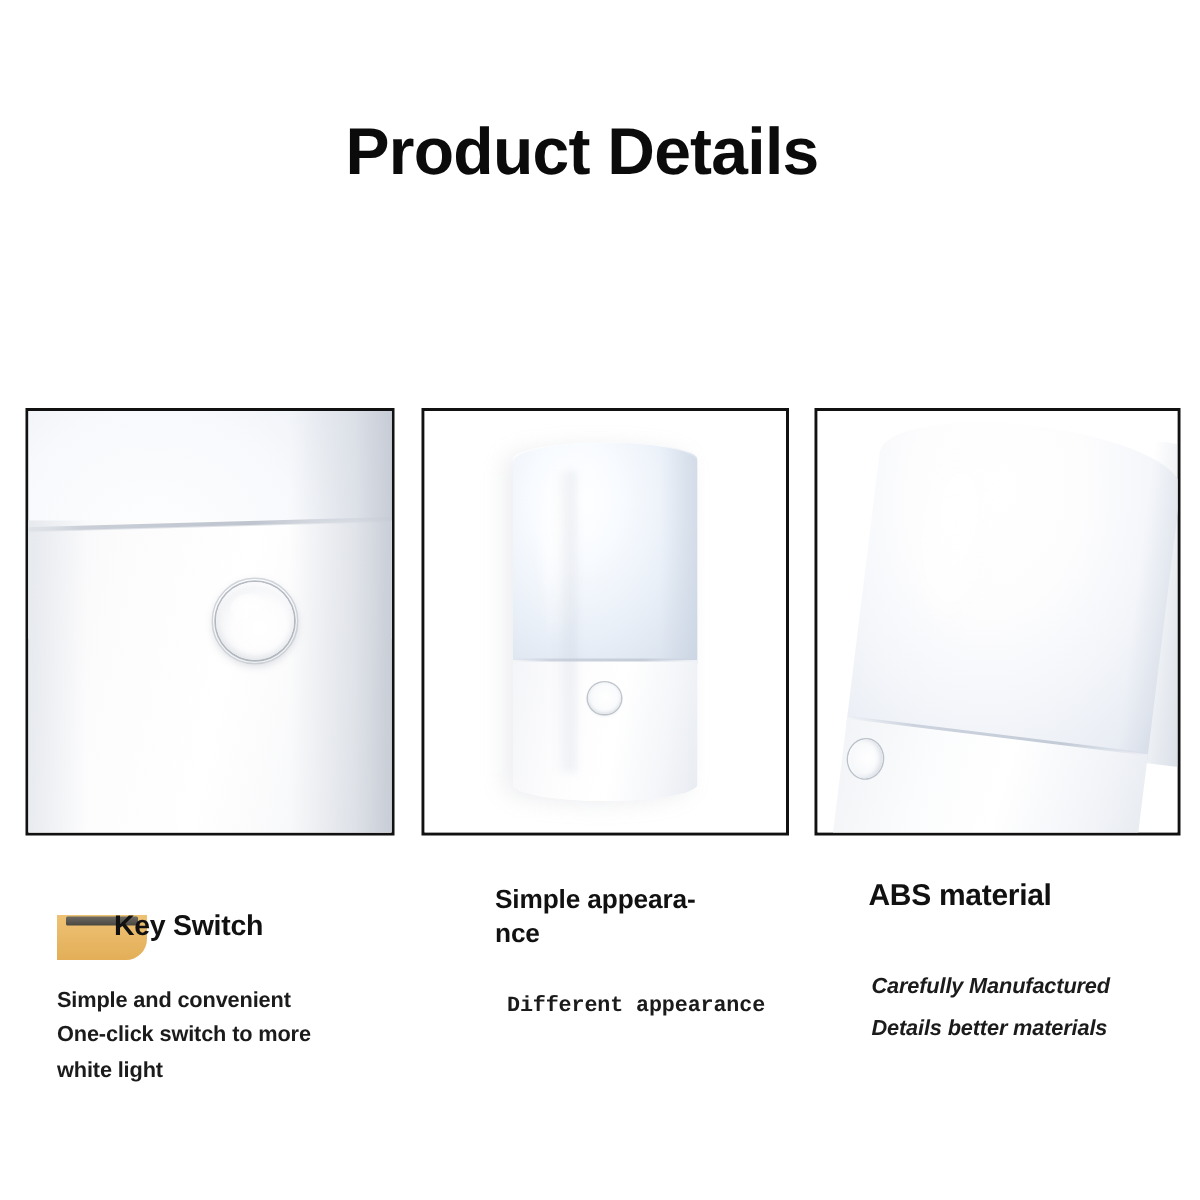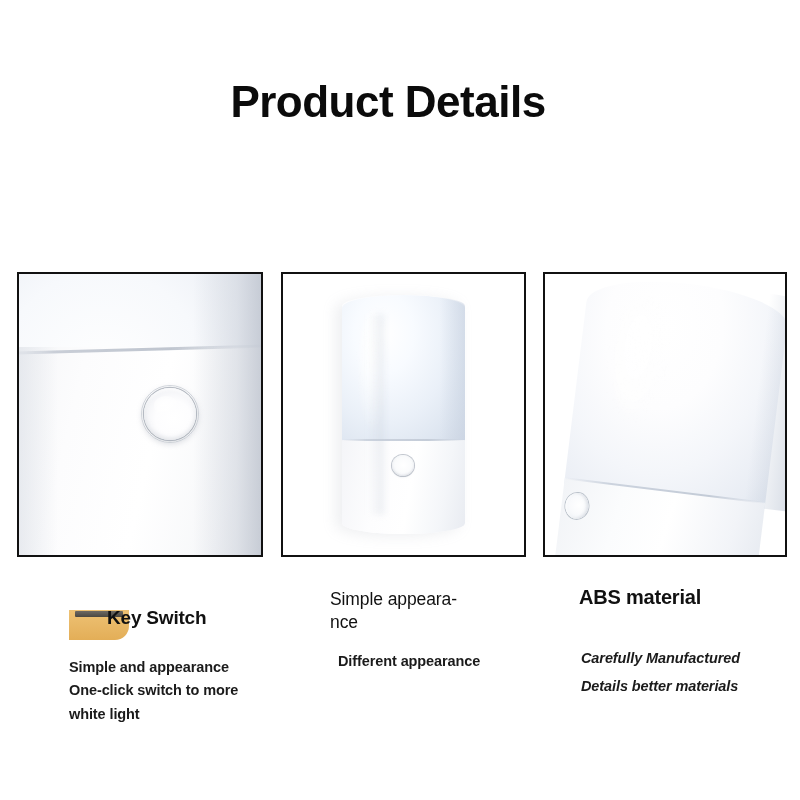--- a/index.html
+++ b/index.html
@@ -294,21 +294,21 @@
     height: 46%;
     border-radius: 50%;
     background: radial-gradient(ellipse at 45% 40%, rgba(255,255,255,0.85) 0%, rgba(255,255,255,0) 72%);
     filter: blur(3px);
   }
 
   
   .caption { position: absolute; }
 
   
-  #caption-1 { left: 69px; top: 600px; width: 240px; }
+  #caption-1 { left: 38px; top: 600px; width: 240px; }
   .cap1-head-row {
     position: relative;
     height: 34px;
   }
   .key-swatch {
     position: absolute;
     left: 0;
     top: 10px;
     width: 60px;
     height: 30px;
@@ -344,28 +344,29 @@
     color: #1b1b1b;
     line-height: 1.62;
     letter-spacing: -0.1px;
   }
   #cap1-lines { margin-top: 22px; }
 
   
   #caption-2 { left: 330px; top: 588px; width: 215px; }
   #cap2-heading {
     font-size: 17.5px;
-    font-weight: 400;
+    font-weight: 700;
     color: #111111;
     line-height: 1.3;
     letter-spacing: -0.1px;
   }
   #cap2-lines {
-    margin-top: 16px;
+    margin-top: 26px;
     margin-left: 8px;
+    font-family: Liberation Mono, monospace;
   }
 
   
   #caption-3 { left: 579px; top: 585px; width: 190px; }
   #cap3-heading {
     font-size: 20px;
     font-weight: 700;
     color: #111111;
     line-height: 1.25;
     letter-spacing: -0.2px;
@@ -426,21 +427,21 @@
 </div>
 
 <div class="caption" id="caption-1">
   <div class="cap1-head-row">
     <div class="key-swatch">
       <div class="key-swatch-bar"></div>
     </div>
     <div class="cap-head" id="cap1-heading">Key Switch</div>
   </div>
   <div class="cap-body" id="cap1-lines">
-    <span class="cap-line">Simple and appearance</span>
+    <span class="cap-line">Simple and convenient</span>
     <span class="cap-line">One-click switch to more
 white light</span>
   </div>
 </div>
 
 <div class="caption" id="caption-2">
   <div class="cap-head cap-line" id="cap2-heading">Simple appeara-
 nce</div>
   <div class="cap-body" id="cap2-lines">
     <span class="cap-line">Different appearance</span>

